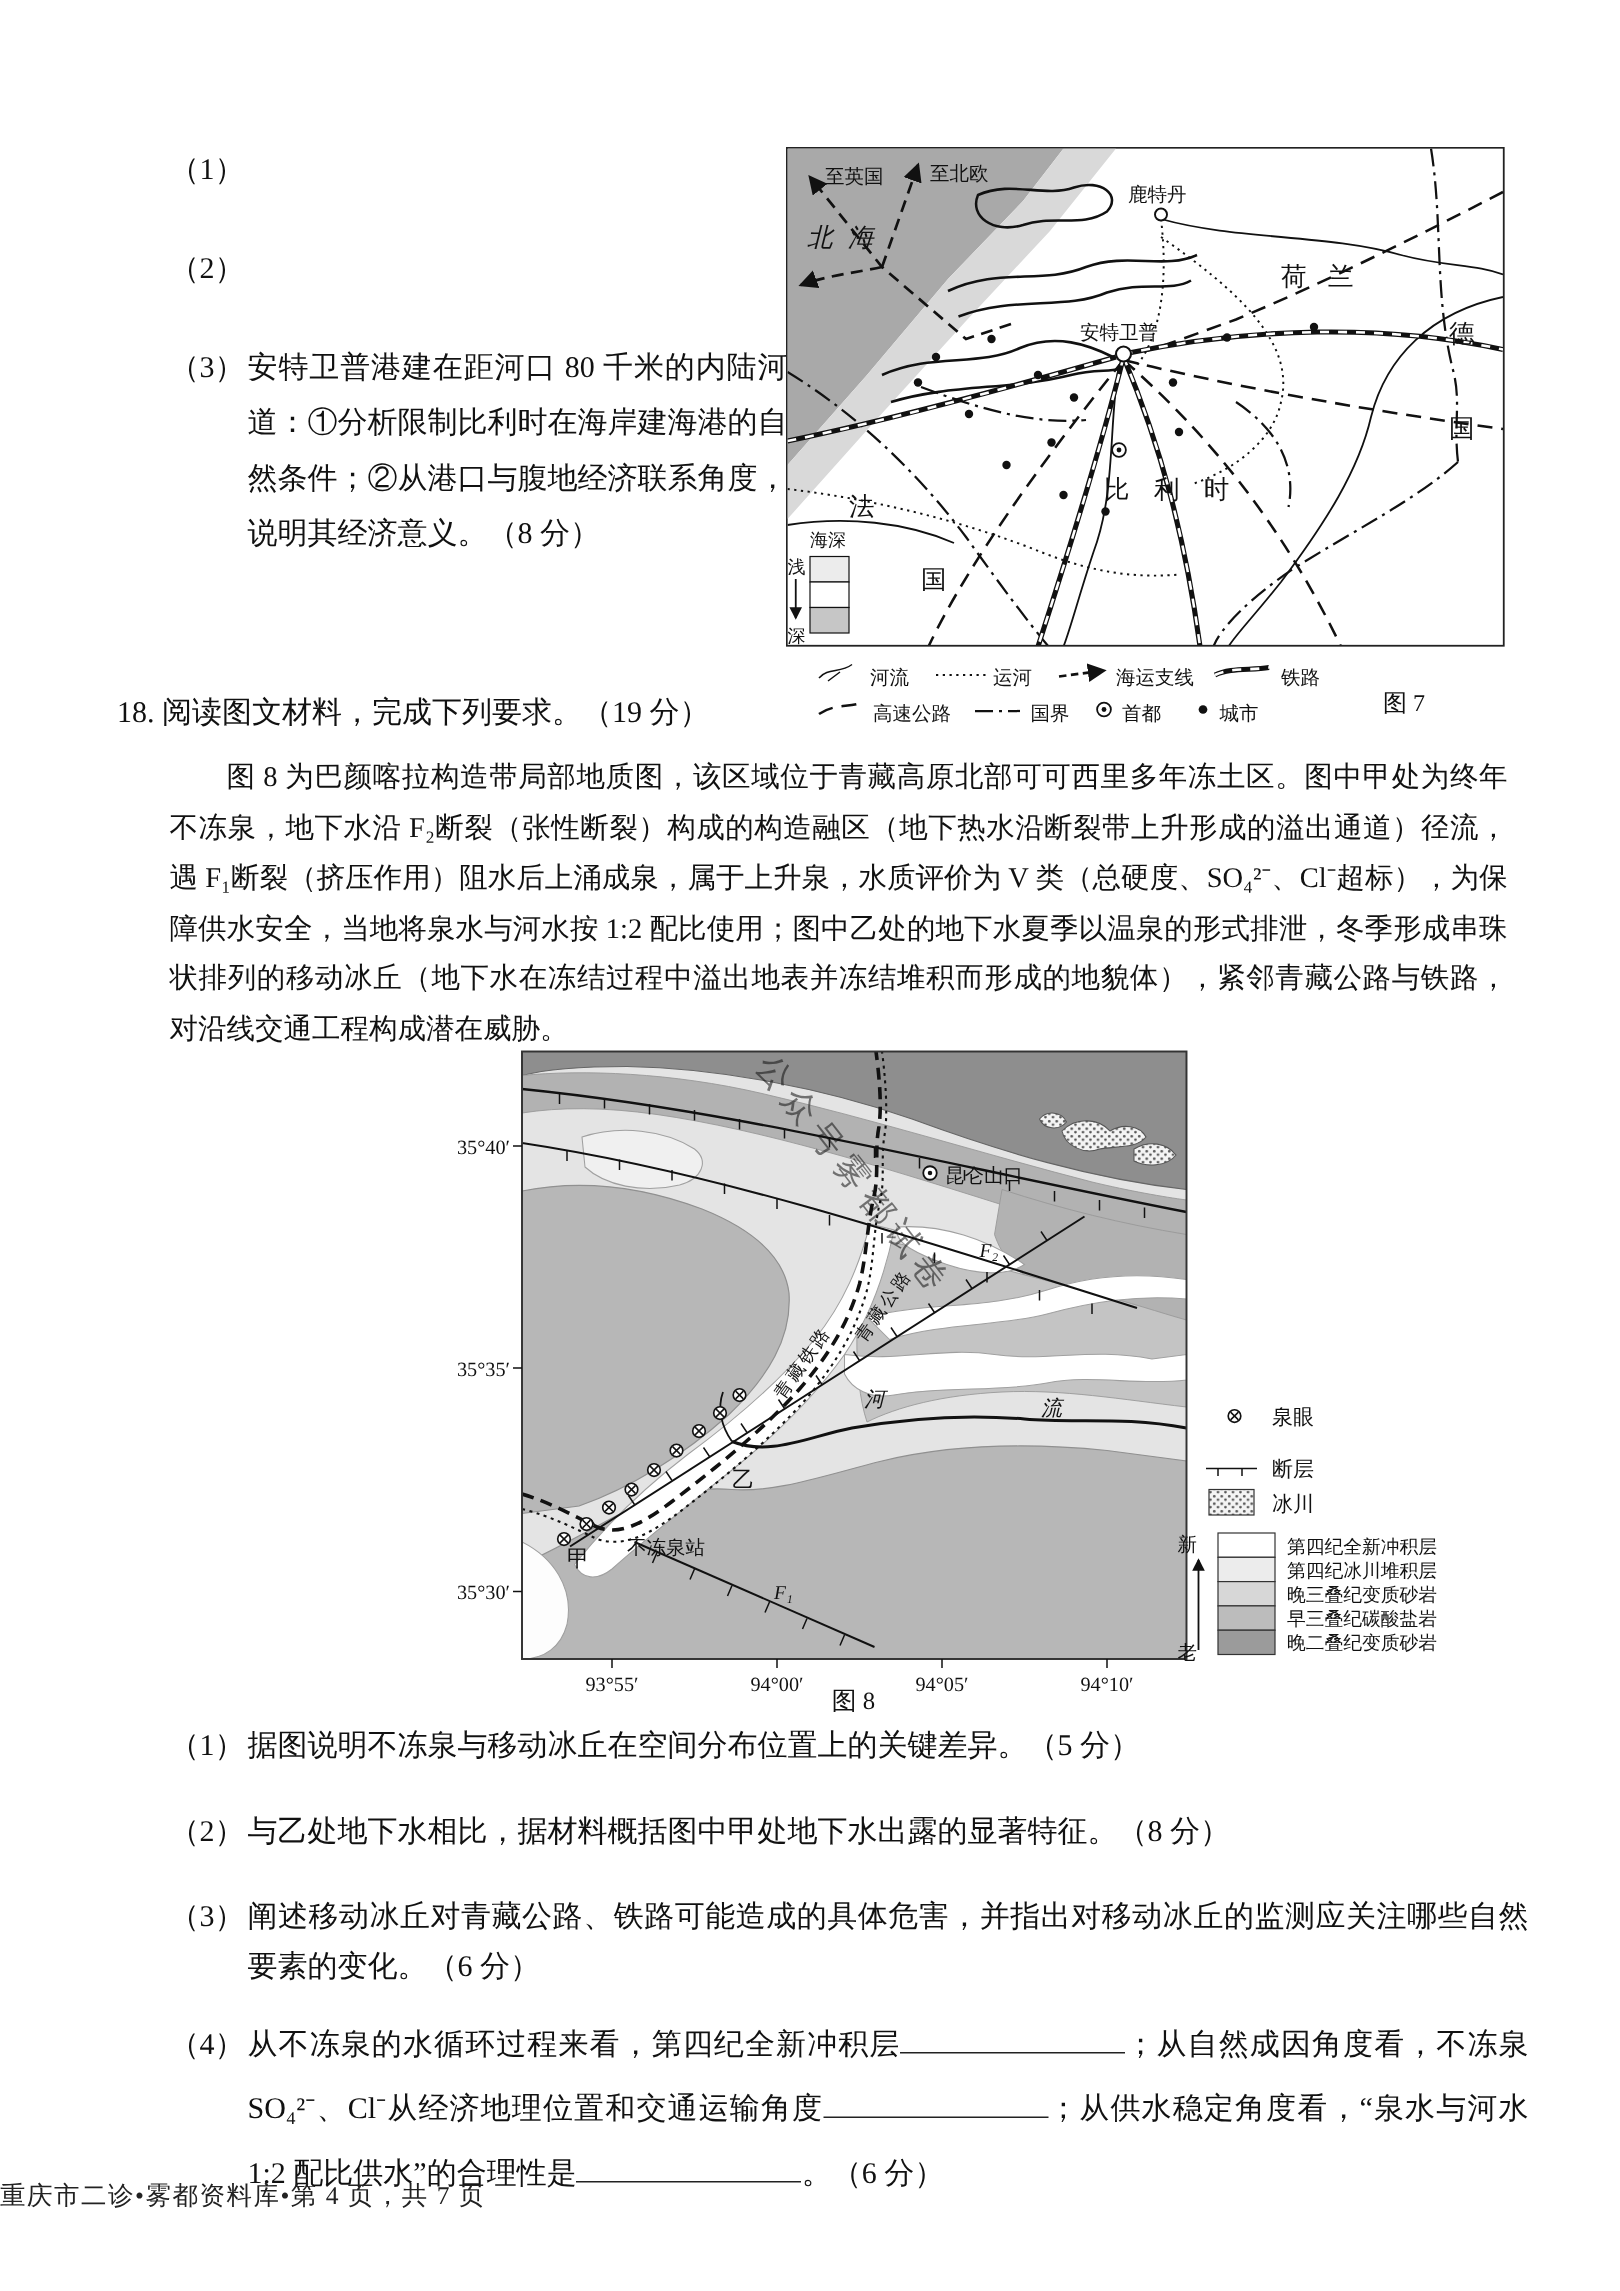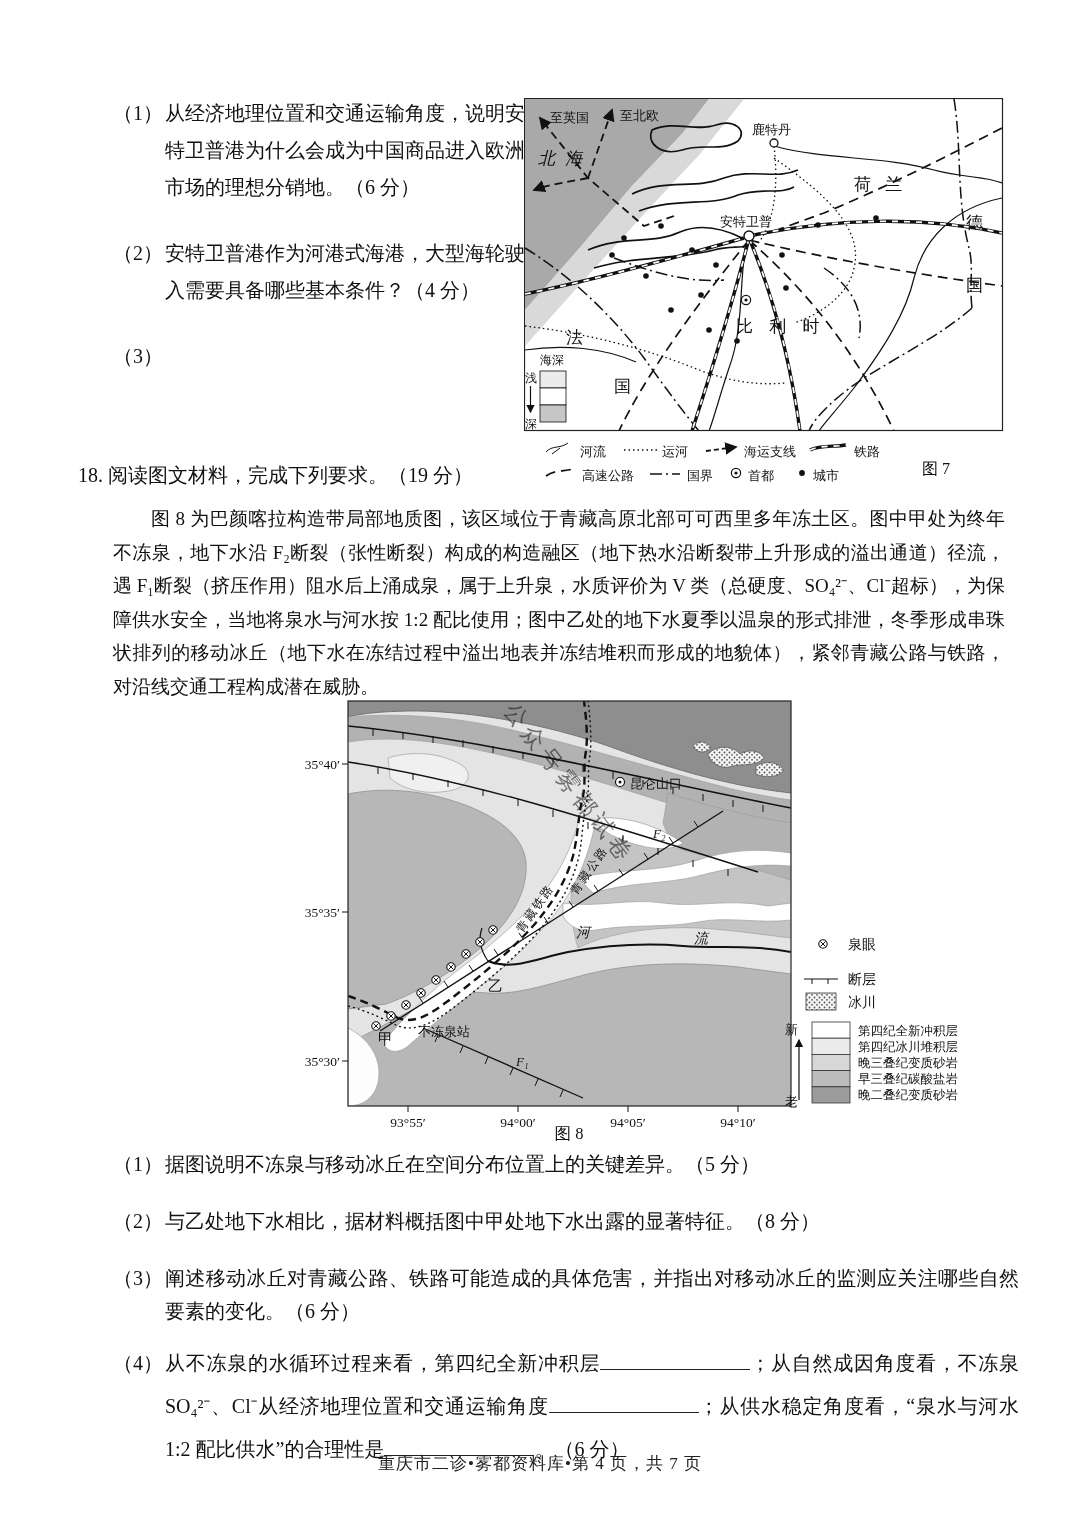--- a/index.html
+++ b/index.html
@@ -10,21 +10,21 @@
   .qitem .qnum{flex:0 0 52px;}
   .qitem .qtxt{flex:1;}
   .h18{position:absolute;left:78px;top:460px;font-size:20px;line-height:30px;}
   .para{position:absolute;left:113px;top:502px;width:892px;font-size:19px;line-height:33.5px;
         text-indent:2em;text-align:justify;}
   .qs{position:absolute;left:113px;top:1148px;width:906px;}
   .qs .qitem{line-height:33px;margin-bottom:24px;}
   .qs .q3{margin-bottom:14px;}
   .qs .q4{line-height:43px;margin-bottom:0;}
   .blank{display:inline-block;width:150px;border-bottom:1.4px solid #222;height:4px;}
-  .footer{position:absolute;left:0;top:1452px;width:100%;text-align:center;font-size:17px;
+  .footer{position:absolute;left:0;top:1452px;width:100%;font-size:17px;
           letter-spacing:1px;color:#222;}
   svg text{font-family:"Liberation Serif",serif;fill:#111;}
   .fig7{position:absolute;left:524px;top:98px;}
   .fig8{position:absolute;left:288px;top:696px;}
   .thin{stroke:#111;stroke-width:1.2;fill:none;}
   .chan{stroke:#111;stroke-width:1.7;fill:none;}
   .dash{stroke:#111;stroke-width:1.7;fill:none;stroke-dasharray:10 6;}
   .dot{stroke:#111;stroke-width:1.3;fill:none;stroke-dasharray:1.5 3;}
   .dadot{stroke:#111;stroke-width:1.5;fill:none;stroke-dasharray:12 4 2 4;}
   .railb{stroke:#111;stroke-width:3.4;fill:none;}
@@ -34,28 +34,27 @@
   .lbl17{font-size:17px;}
 </style>
 </head>
 <body>
 
 <div class="page">
 
   <div class="q17">
     <div class="qitem">
       <span class="qnum">（1）</span>
-      <span class="qtxt">从经济地理位置和交通运输角度，说明安特卫普港为什么会成为中国商品进入欧洲市场的理想分销地。（6 分）</span>
     </div>
     <div class="qitem">
       <span class="qnum">（2）</span>
-      <span class="qtxt">安特卫普港作为河港式海港，大型海轮驶入需要具备哪些基本条件？（4 分）</span>
     </div>
     <div class="qitem">
       <span class="qnum">（3）</span>
+      <span class="qtxt">安特卫普港建在距河口 80 千米的内陆河道：①分析限制比利时在海岸建海港的自然条件；②从港口与腹地经济联系角度，说明其经济意义。（8 分）</span>
     </div>
   </div>
 
   <svg class="fig7" width="492" height="390" viewBox="0 0 492 390">
     <defs>
       <marker id="f7arr" markerWidth="9" markerHeight="9" refX="6" refY="3.5" orient="auto">
         <path d="M0,0 L7,3.5 L0,7 Z" fill="#111"></path>
       </marker>
       <clipPath id="f7clip">
           <rect x="1" y="1" width="477" height="331"></rect>

